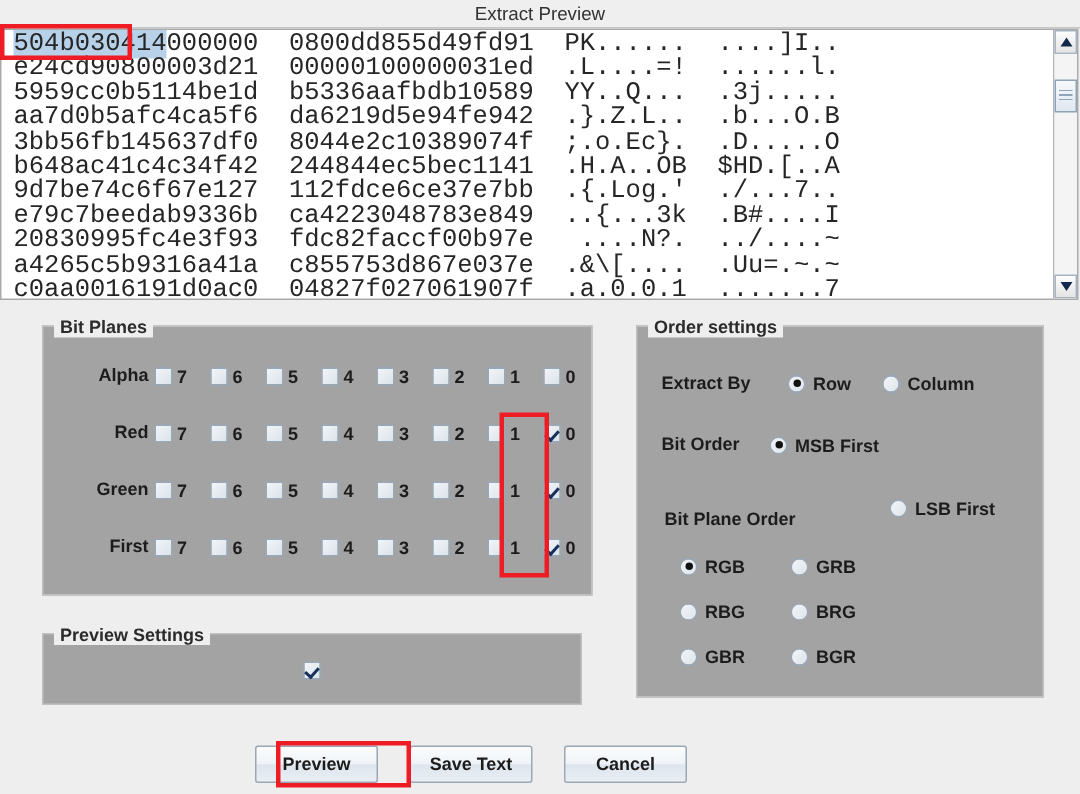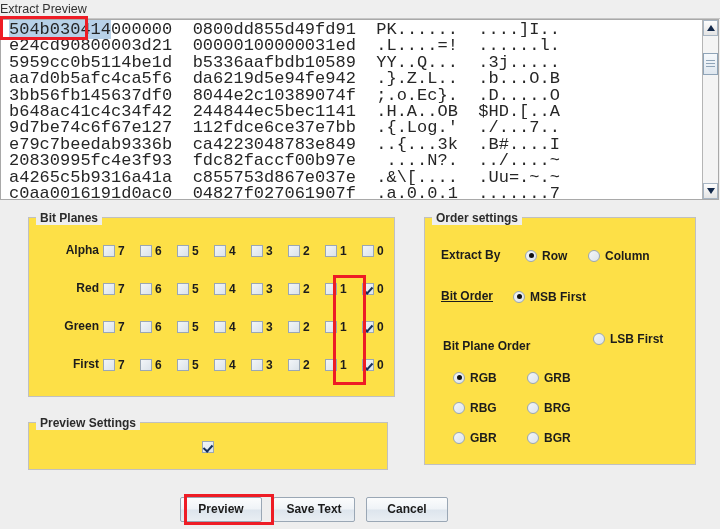--- a/index.html
+++ b/index.html
@@ -14,21 +14,21 @@
     font-size: 12px;
     color: #1a1a1a;
     overflow: hidden;
     position: relative;
   }
 
   
   #dialog-title {
     height: 18px;
     line-height: 18px;
-    text-align: left;
+    text-align: center;
     font-size: 12.5px;
     color: #333333;
     background: #efefef;
     border-bottom: 1px solid #c6c6c6;
   }
 
   
   #preview-pane {
     position: absolute;
     left: 0;
@@ -107,21 +107,21 @@
     left: 2px; top: 6px;
     width: 9px; height: 8px;
     background: repeating-linear-gradient(to bottom, #8fa4b8 0px, #8fa4b8 1px, transparent 1px, transparent 3px);
   }
 
   
   .panel {
     position: absolute;
     border: 1px solid #c0c0c0;
     box-sizing: border-box;
-    background: #fde047;
+    background: #a3a3a3;
   }
   .panel-title {
     position: absolute;
     top: -7px;
     left: 7px;
     background: #eeeeee;
     padding: 0 4px;
     font-size: 12px;
     font-weight: bold;
     color: #2b2b2b;
@@ -244,21 +244,21 @@
   
   #button-bar {
     position: absolute;
     left: 0;
     top: 494px;
     width: 628px;
     height: 30px;
     display: flex;
     justify-content: center;
     align-items: center;
-    gap: 11px;
+    gap: 21px;
   }
   .btn {
     height: 25px;
     min-width: 82px;
     padding: 0 12px;
     border: 1px solid #9aa7b5;
     border-radius: 2px;
     background: linear-gradient(to bottom, #fbfcfd 0%, #eff3f7 48%, #dde5ed 52%, #e9eef3 100%);
     font-size: 12px;
     font-weight: bold;
@@ -366,21 +366,21 @@
   <div class="panel-title">Order settings</div>
 
   <div class="fieldlabel" style="left:16px; top:28px;">Extract By</div>
   <div class="opt" id="opt-extract-row" style="left:100px; top:28px;">
     <span class="rad sel"></span><span class="lbl">Row</span>
   </div>
   <div class="opt" id="opt-extract-col" style="left:163px; top:28px;">
     <span class="rad"></span><span class="lbl">Column</span>
   </div>
 
-  <div class="fieldlabel" style="left:16px; top:69px;text-decoration:underline;">Bit Order</div>
+  <div class="fieldlabel" style="left:16px; top:69px;">Bit Order</div>
   <div class="opt" id="opt-msb" style="left:88px; top:69px;">
     <span class="rad sel"></span><span class="lbl">MSB First</span>
   </div>
   <div class="opt" id="opt-lsb" style="left:168px; top:69px;margin-top:42px;">
     <span class="rad"></span><span class="lbl">LSB First</span>
   </div>
 
   <div class="fieldlabel" style="left:18px; top:119px;">Bit Plane Order</div>
 
   <div class="opt" style="left:28px; top:150px;">

